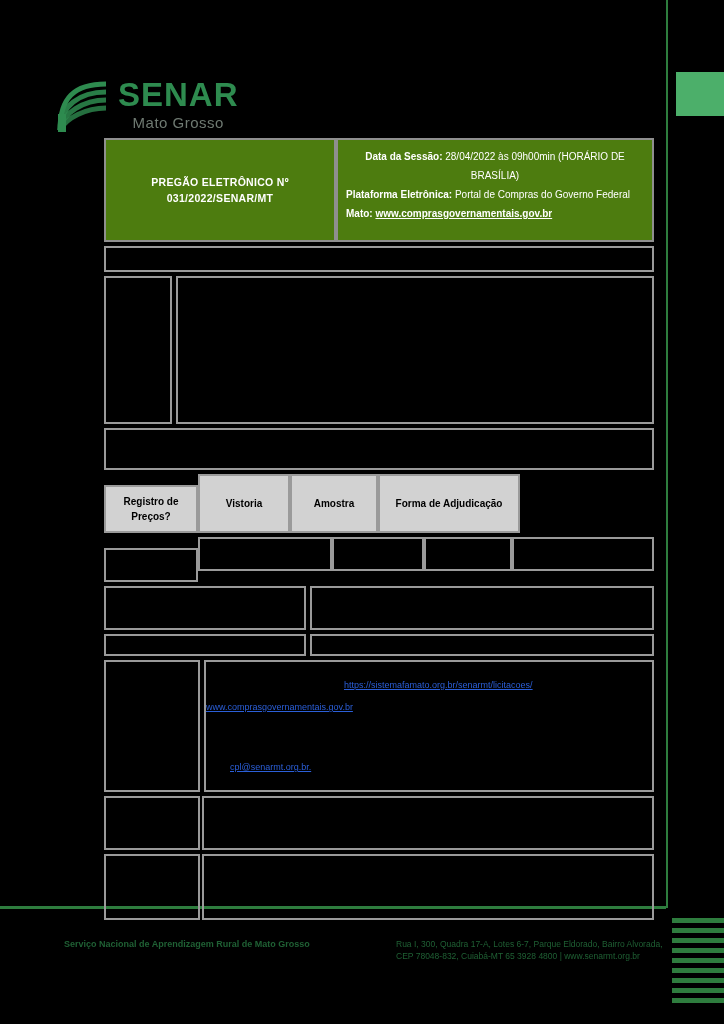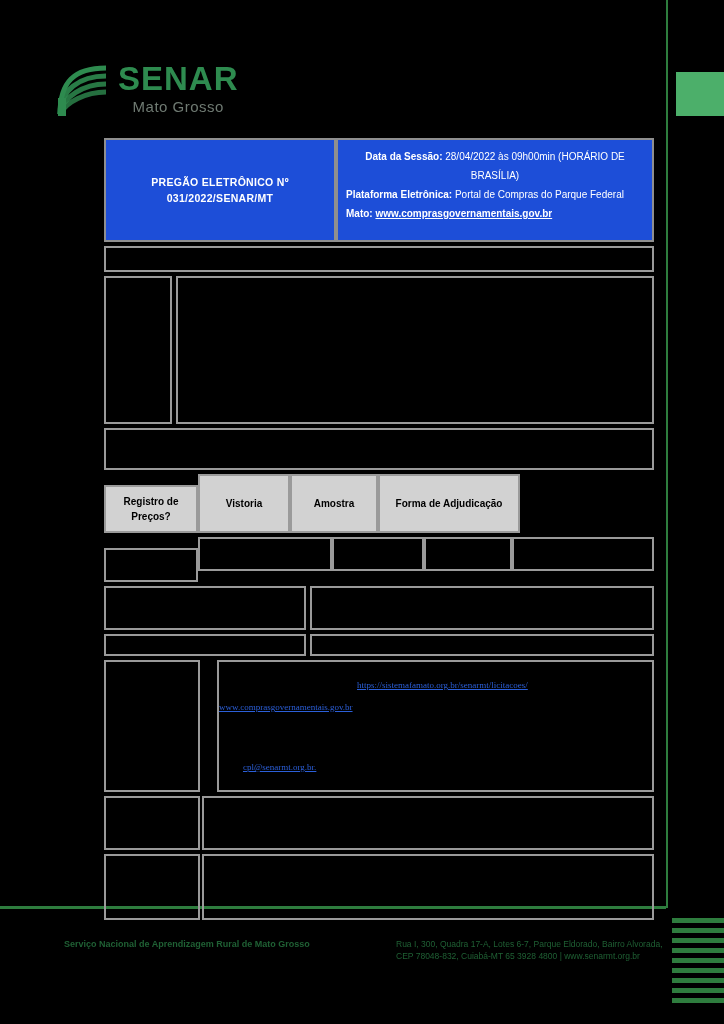--- a/index.html
+++ b/index.html
@@ -43,21 +43,21 @@
   .stripe-stack span {
     display: block;
     height: 5px;
     margin-bottom: 5px;
     background: #2e7d3e;
   }
 
   
   .logo {
     position: absolute;
-    left: 56px; top: 60px;
+    left: 56px; top: 76px;
     width: 250px; height: 70px;
   }
   .logo-mark {
     position: absolute; left: 0; top: 4px;
     width: 56px; height: 52px;
     overflow: hidden;
   }
   .logo-text {
     position: absolute; left: 62px; top: 2px;
   }
@@ -81,21 +81,21 @@
   .cell {
     border: 2px solid #9a9a9a;
     background: #000;
     color: #fff;
     font-size: 9.5px;
     line-height: 14px;
     padding: 4px 6px;
     overflow: hidden;
   }
   .green-cell {
-    background: #1d4ed8;
+    background: #4d7c0f;
     border: 2px solid #8f8f8f;
     color: #fff;
   }
   .hdr-left {
     width: 232px;
     min-height: 104px;
     display: flex; align-items: center; justify-content: center;
     text-align: center;
     font-size: 10.5px; font-weight: bold; line-height: 16px;
     letter-spacing: 0.3px;
@@ -147,24 +147,23 @@
   .split { display: flex; margin-bottom: 4px; }
   .split .left { width: 202px; border: 2px solid #9a9a9a; height: 44px; }
   .split .right { flex: 1; border: 2px solid #9a9a9a; height: 44px; margin-left: 4px; }
   .split.thin .left, .split.thin .right { height: 22px; }
 
   .links-row {
     display: flex; margin-bottom: 4px;
   }
   .links-row .lab { width: 96px; border: 2px solid #9a9a9a; min-height: 132px; }
   .links-row .val {
-    flex: 1; border: 2px solid #9a9a9a; margin-left: 17px;
+    flex: 1; border: 2px solid #9a9a9a; margin-left: 4px;
     min-height: 132px; position: relative;
     font-size: 9px;
-    font-family: Liberation Serif, serif;
   }
   .links-row .val a {
     color: #2b5fd9; text-decoration: underline; position: absolute;
     font-size: 9px;
   }
   .link-a { left: 138px; top: 18px; }
   .link-b { left: 0px;  top: 40px; }
   .link-c { left: 24px;  top: 100px; }
 
   .tail { display: flex; margin-bottom: 4px; }
@@ -235,21 +234,21 @@
 
     <div class="row">
       <div class="cell green-cell hdr-left">PREGÃO ELETRÔNICO Nº 031/2022/SENAR/MT</div>
       <div class="cell green-cell hdr-right">
         <div class="line1">
           <b>Data da Sessão:</b>
           <span>28/04/2022 às 09h00min (HORÁRIO DE BRASÍLIA)</span>
         </div>
         <div>
           <b>Plataforma Eletrônica:</b>
-          <span>Portal de Compras do Parque Federal</span>
+          <span>Portal de Compras do Governo Federal</span>
         </div>
         <div>
           <b>Mato:</b>
           <a href="#">www.comprasgovernamentais.gov.br</a>
         </div>
       </div>
     </div>
 
     <div class="row">
       <div class="cell band"></div>

